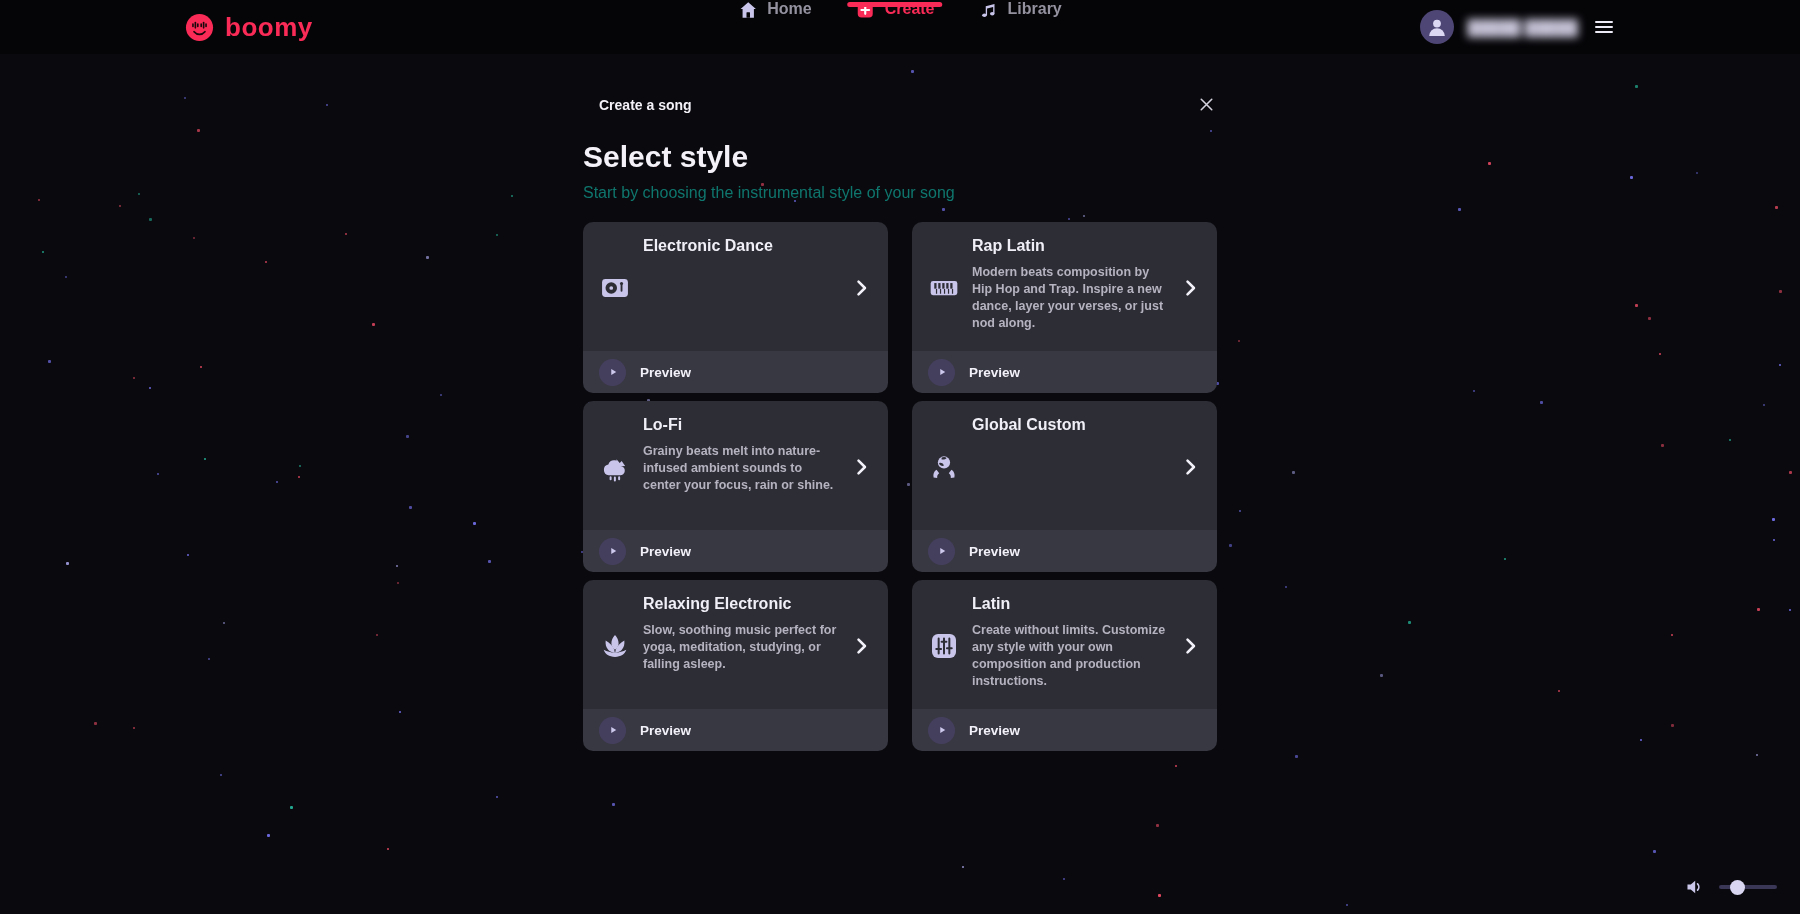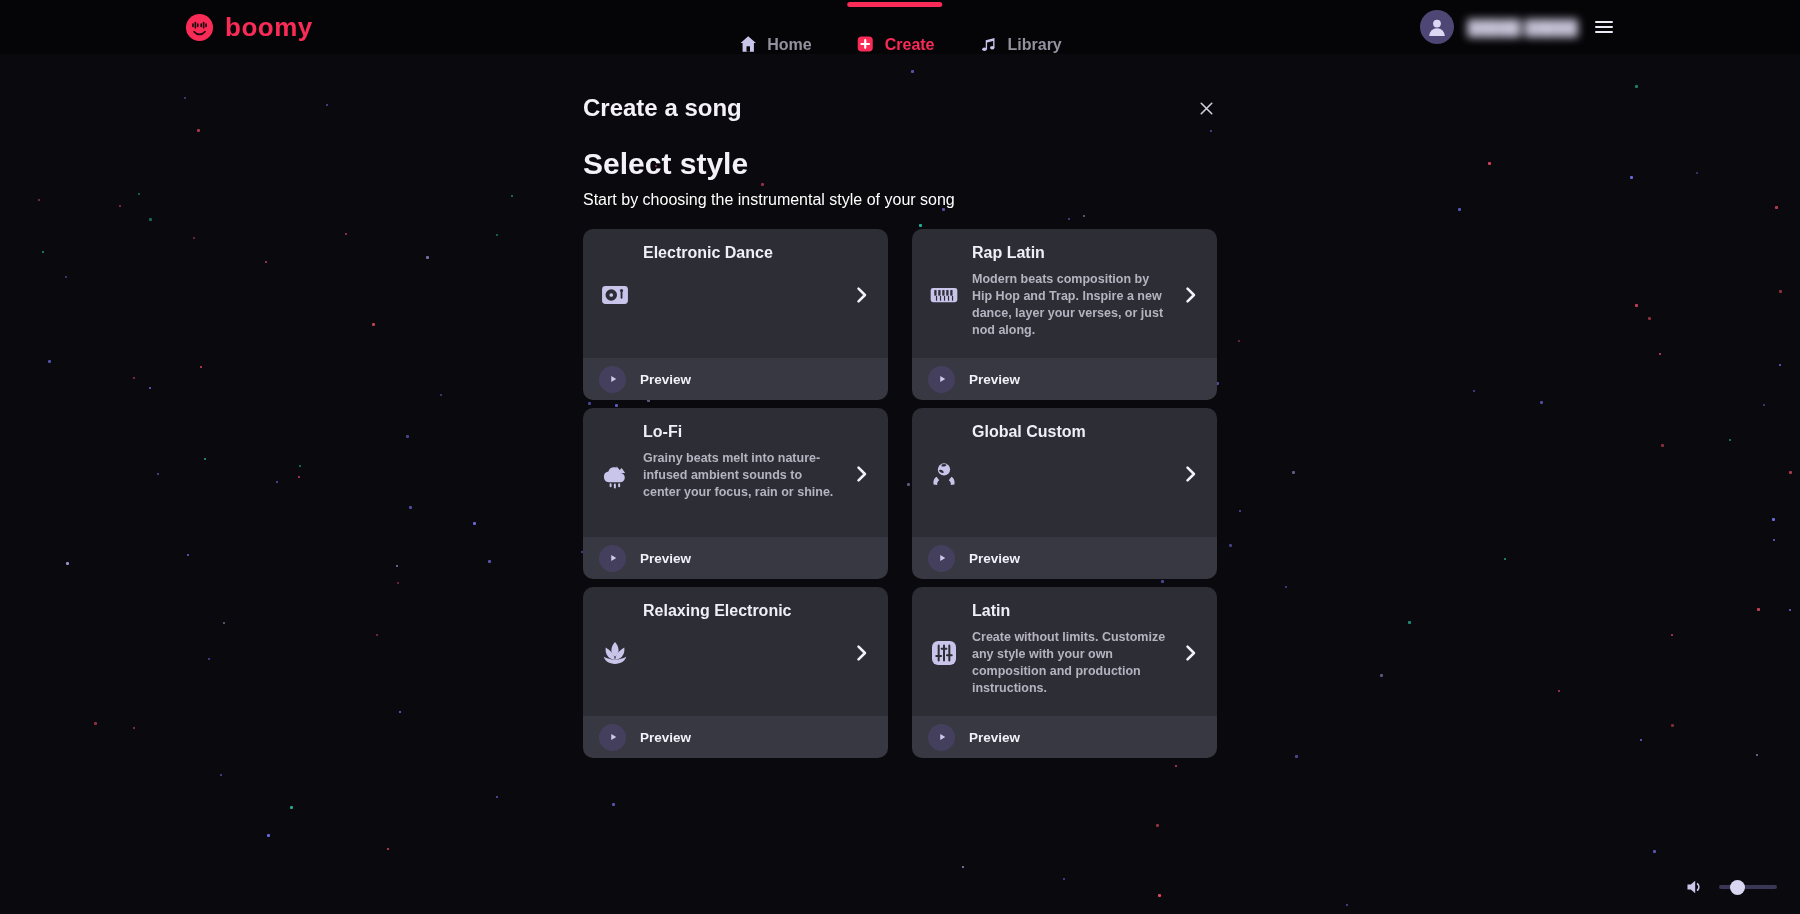--- a/index.html
+++ b/index.html
@@ -23,21 +23,21 @@
     display:flex; align-items:center;
     padding:0 184px;
   }
   .brand { display:flex; align-items:center; gap:10px; }
   .brand-logo svg { width:31px; height:31px; display:block; }
   .brand-name { font-size:26px; font-weight:bold; color:var(--accent,#fa2b56); letter-spacing:0.5px; }
   .nav-tabs {
     position:absolute; left:50%; top:0; transform:translateX(-50%);
     height:54px; display:flex; align-items:stretch; gap:44px;
   }
-  .nav-item { position:relative; display:flex; align-items:flex-end; gap:9px; height:100%; }
+  .nav-item { position:relative; display:flex; align-items:flex-start; gap:9px; height:100%; }
   .nav-item .nav-ic svg { width:20px; height:20px; display:block; color:var(--icon-lav,#c9c5ea); }
   .nav-item .nav-label { font-size:16px; font-weight:bold; color:#94929f; }
   .nav-item.active .nav-label { color:var(--accent,#fa2b56); }
   .tab-indicator {
     position:absolute; top:2px; left:-8px; right:-8px; height:5px;
     background:var(--accent,#fa2b56); border-radius:3px;
   }
   .nav-right { margin-left:auto; display:flex; align-items:center; gap:14px; }
   .user { display:flex; align-items:center; gap:14px; }
   .avatar {
@@ -45,24 +45,24 @@
     background:var(--avatar-bg,#4e4674);
     display:flex; align-items:center; justify-content:center; overflow:hidden;
   }
   .avatar svg { width:24px; height:24px; margin-top:3px; color:#dcd8f4; }
   .username { font-size:15px; font-weight:bold; color:#c5c2d6; filter:blur(4px); user-select:none; }
   .hamburger svg { width:24px; height:24px; display:block; color:#eceaf4; }
 
   
   .modal { position:relative; z-index:2; width:634px; margin:40px auto 0; }
   .modal-header { display:flex; align-items:center; justify-content:space-between; }
-  .modal-title { font-size:24px; font-weight:bold; color:#f4f2f8; }
+  .modal-title { font-size:14px; font-weight:bold; color:#f4f2f8;margin-left:16px; }
   .close-btn svg { width:21px; height:21px; display:block; color:#d4d2de; }
   .select-heading { font-size:30px; font-weight:bold; margin-top:25px; color:#f4f2f8; }
-  .select-sub { font-size:16px; margin-top:10px; color:#ffffff; }
+  .select-sub { font-size:16px; margin-top:10px; color:#0f766e; }
 
   .cards-grid {
     margin-top:20px;
     display:grid; grid-template-columns:305px 305px;
     column-gap:24px; row-gap:8px;
   }
   .style-card { border-radius:10px; overflow:hidden; }
   .card-body {
     background:var(--card-bg,#2d2d36);
     height:129px; display:flex; gap:12px;
@@ -451,20 +451,21 @@
       <span class="card-icon" data-interactable="false">
             <svg viewBox="0 0 24 24" fill="currentColor">
               <path d="M12 3.8c-1.8 2.1-2.7 4.1-2.7 6.1s.9 3.6 2.7 4.9c1.8-1.3 2.7-2.9 2.7-4.9s-.9-4-2.7-6.1z"></path>
               <path d="M5 7.9c-.3 2.9.3 5.2 1.9 6.9 1.2 1.3 2.9 2.1 5 2.4-.3-2.5-1.2-4.5-2.8-6.1C8 9.9 6.6 8.8 5 7.9z"></path>
               <path d="M19 7.9c.3 2.9-.3 5.2-1.9 6.9-1.2 1.3-2.9 2.1-5 2.4.3-2.5 1.2-4.5 2.8-6.1 1.1-1.2 2.5-2.3 4.1-3.2z"></path>
               <path d="M3.5 14.9c1.1 3.4 4.1 5.3 8.5 5.3s7.4-1.9 8.5-5.3c-2.6 1.4-5.4 2.1-8.5 2.1s-5.9-.7-8.5-2.1z"></path>
             </svg>
           </span>
       <div class="card-text" data-interactable="false">
         <h3 class="card-title" data-interactable="false">Relaxing Electronic</h3>
+        <p class="card-desc" data-interactable="false">Slow, soothing music perfect for yoga, meditation, studying, or falling asleep.</p>
       </div>
       <span class="card-chevron" data-interactable="false">
             <svg viewBox="0 0 24 24" fill="none" stroke="currentColor" stroke-width="2.8" stroke-linecap="round" stroke-linejoin="round">
               <path d="M9.3 5l7 7-7 7"></path>
             </svg>
           </span>
     </div>
     <div class="card-preview" data-interactable="true">
       <span class="play-btn" data-interactable="false">
             <svg viewBox="0 0 24 24" fill="currentColor">

